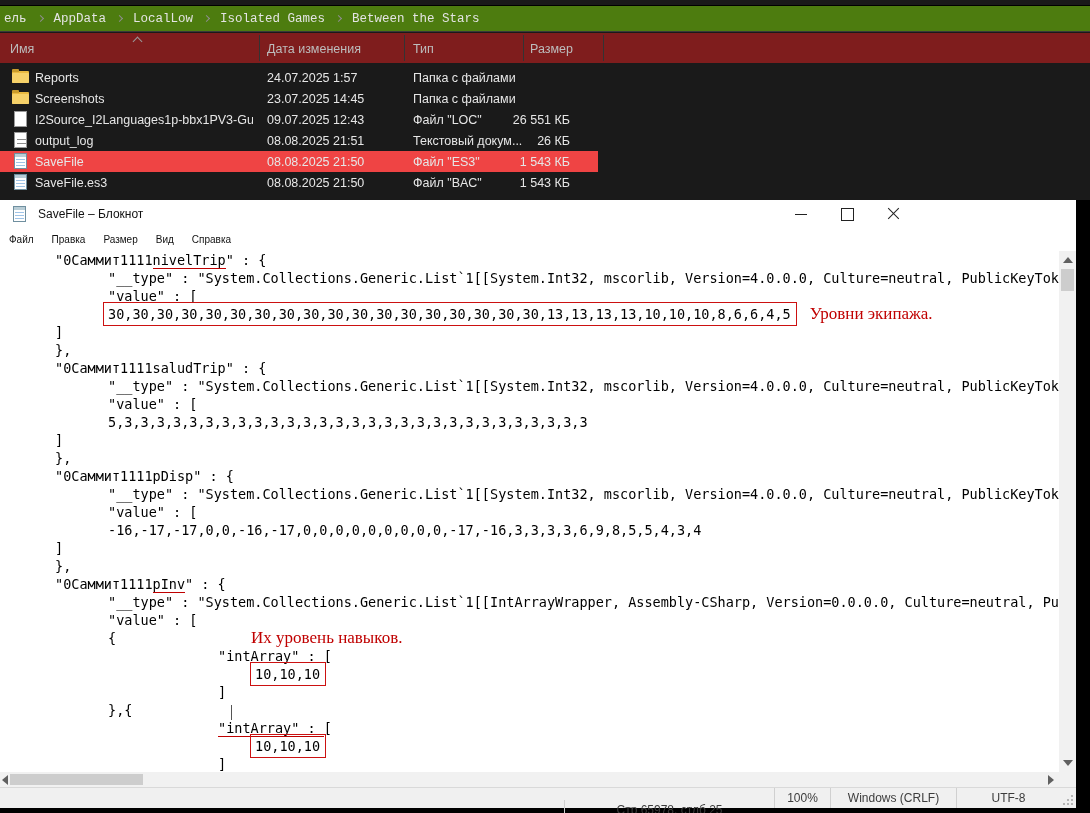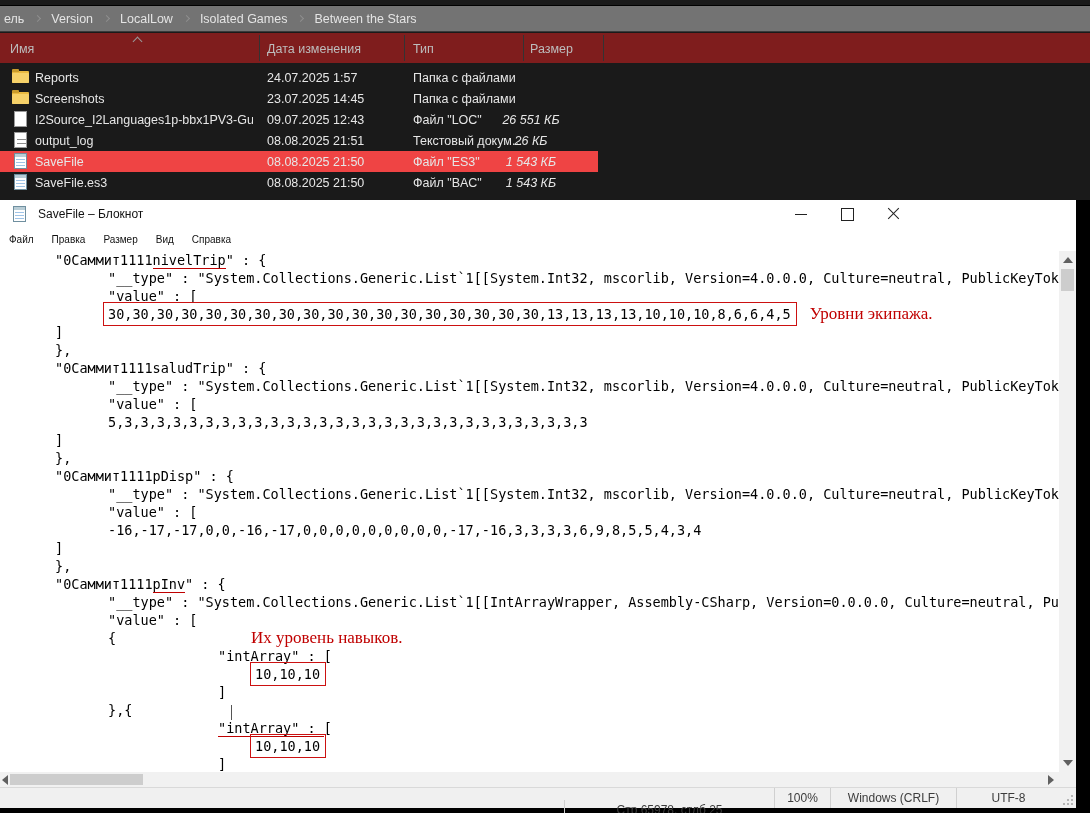--- a/index.html
+++ b/index.html
@@ -1,41 +1,41 @@
 <!DOCTYPE html>
 <html><head>
 <meta charset="utf-8">
 <style>
   * { margin:0; padding:0; box-sizing:border-box; }
   html,body { width:1090px; height:813px; background:#000; overflow:hidden;
               font-family:"Liberation Sans", sans-serif; }
 
   
   #explorer { position:absolute; left:0; top:0; width:1090px; height:200px; background:#1a1a1a; }
-  #crumbbar { position:absolute; left:0; top:5px; width:1090px; height:27px; background:#737373;
+  #crumbbar { position:absolute; left:0; top:5px; width:1090px; height:27px; background:#4d7c0f;
               border-top:1px solid #000; border-bottom:1px solid #3a3a3a;
-              display:flex; align-items:center; color:#e4e4e4; font-size:12.5px; }
+              display:flex; align-items:center; color:#e4e4e4; font-size:12.5px;font-family:Liberation Mono, monospace; }
   .crumb { padding:0 6px; white-space:nowrap; }
   .crumb:first-child { padding-left:4px; }
   .crumb-sep { width:5px; height:5px; border-right:1.5px solid #8f8f8f; border-bottom:1.5px solid #8f8f8f;
                transform:rotate(-45deg); margin:0 5px; }
   #headerrow { position:absolute; left:0; top:33px; width:1090px; height:30px; background:#7f1d1d;
                color:#bdbdbd; font-size:12.5px; }
   .hcell { position:absolute; top:9px; }
   .hsep  { position:absolute; top:2px; width:1px; height:26px; background:#333; }
   #sortcaret { position:absolute; left:134px; top:5px; width:7px; height:7px;
                border-left:1.5px solid #9a9a9a; border-top:1.5px solid #9a9a9a; transform:rotate(45deg); }
   #filelist { position:absolute; left:0; top:67px; width:1090px; }
   .frow { position:relative; width:598px; height:21px; display:flex; align-items:center;
           color:#e6e6e6; font-size:12.5px; }
   .frow.sel { background:#ef4444; }
   .fname { position:absolute; left:35px; white-space:nowrap; overflow:hidden; max-width:218px; }
   .fdate { position:absolute; left:267px; white-space:nowrap; }
   .ftype { position:absolute; left:413px; white-space:nowrap; }
-  .fsize { position:absolute; left:470px; width:122px; text-align:center; white-space:nowrap;font-style:italic; }
+  .fsize { position:absolute; left:448px; width:122px; text-align:right; white-space:nowrap; }
   
   .ficon { position:absolute; left:12px; width:17px; height:15px; }
   .folder { background:#e9b940; border-radius:1px; top:4px; height:12px; }
   .folder::before { content:""; position:absolute; left:0; top:-2px; width:7px; height:3px;
                     background:#c99b2c; border-radius:1px 1px 0 0; }
   .folder::after { content:""; position:absolute; left:0; top:2px; width:17px; height:10px;
                    background:#f6d169; border-radius:1px; }
   .file, .textfile, .notepad { width:13px; height:16px; top:2px; left:14px; background:#fff;
                                border:1px solid #9a9a9a; }
   .textfile { background:#fff repeating-linear-gradient(#fff 0 3px, #8c8c8c 3px 4px); background-size:9px 100%;
@@ -96,21 +96,21 @@
   #grip::after { content:""; position:absolute; right:3px; bottom:3px; width:2px; height:2px; background:#b5b5b5;
           box-shadow:-4px 0 #b5b5b5, -8px 0 #b5b5b5, 0 -4px #b5b5b5, -4px -4px #b5b5b5, 0 -8px #b5b5b5; }
 </style>
 </head>
 <body>
 
 <div id="explorer">
   <div id="crumbbar">
     <span class="crumb">ель</span>
     <span class="crumb-sep"></span>
-    <span class="crumb">Version</span>
+    <span class="crumb">AppData</span>
     <span class="crumb-sep"></span>
     <span class="crumb">LocalLow</span>
     <span class="crumb-sep"></span>
     <span class="crumb">Isolated Games</span>
     <span class="crumb-sep"></span>
     <span class="crumb">Between the Stars</span>
   </div>
   <div id="headerrow">
     <span id="sortcaret"></span>
     <span class="hcell" style="left:10px">Имя</span>

